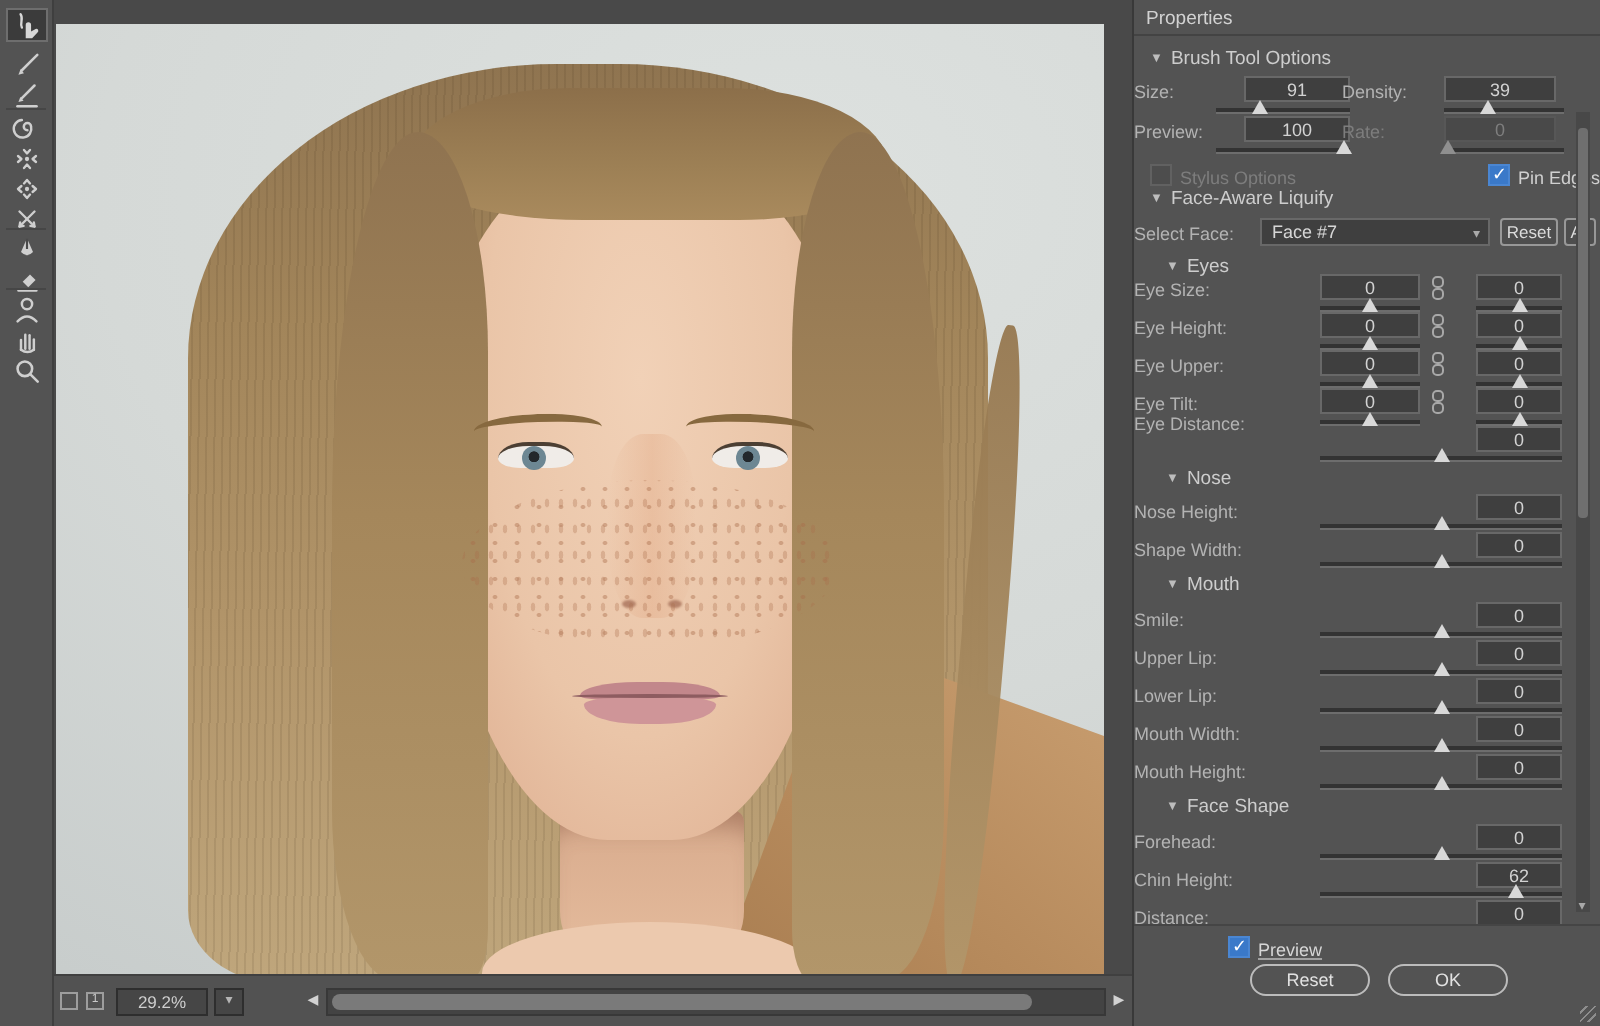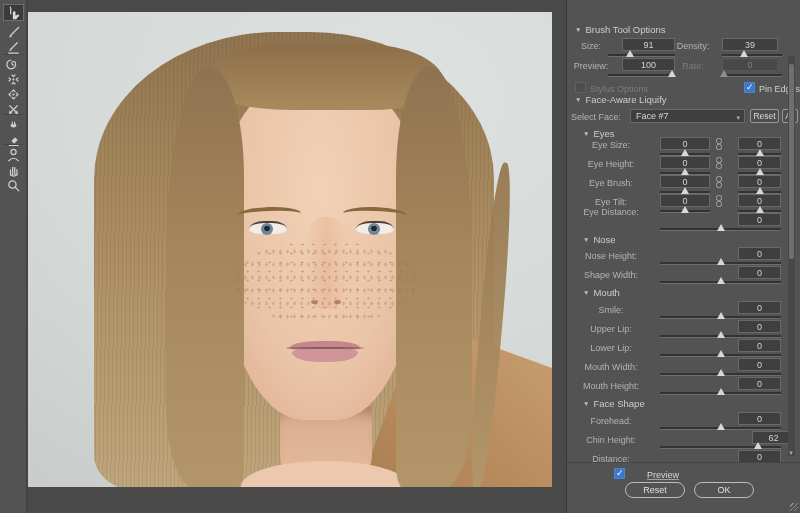--- a/index.html
+++ b/index.html
@@ -80,21 +80,21 @@
   #htrack{position:absolute;left:136px;top:6px;width:390px;height:14px;background:#434343;border:1px solid #383838;box-sizing:border-box;}
   #hthumb{position:absolute;left:2px;top:2px;width:350px;height:8px;background:#7a7a7a;border-radius:4px;}
   
   #pdivider{position:absolute;left:566px;top:0;width:1px;height:513px;background:#393939;}
   #panel{position:absolute;left:567px;top:0;width:233px;height:513px;background:#535353;}
   #phead{position:absolute;left:0;top:0;width:233px;height:18px;border-bottom:1px solid #434343;box-sizing:border-box;}
   #phead span{position:absolute;left:6px;top:4px;font-size:9.5px;color:#d2d2d2;}
   #pcontent{position:absolute;left:0;top:0;width:233px;height:462px;overflow:hidden;}
   .sech{position:absolute;font-size:9.5px;color:#cdcdcd;white-space:nowrap;}
   .tri{display:inline-block;font-size:6.5px;color:#bdbdbd;margin-right:4px;vertical-align:1px;}
-  .lbl{position:absolute;font-size:9px;color:#b3b3b3;text-align:center;white-space:nowrap;}
+  .lbl{position:absolute;font-size:9px;color:#b3b3b3;text-align:left;white-space:nowrap;}
   .lbl.dim{color:#7d7d7d;}
   .num{position:absolute;height:13px;background:#3f3f3f;border:1px solid #686868;color:#d2d2d2;
        font-size:9px;text-align:center;padding:0;box-sizing:border-box;font-family:inherit;}
   .num:disabled{color:#7e7e7e;border-color:#575757;background:#494949;}
   .track{position:absolute;height:2px;background:#333;border-bottom:1px solid #6d6d6d;}
   .thumb{position:absolute;top:-4px;width:0;height:0;transform:translateX(-50%);
        border-left:4px solid transparent;border-right:4px solid transparent;border-bottom:7px solid #d8d8d8;}
   .track.dis .thumb{border-bottom-color:#8f8f8f;}
   .cb{position:absolute;width:11px;height:11px;border:1px solid #8f8f8f;background:#474747;box-sizing:border-box;}
   .cb.on{background:#3a79c9;border-color:#4a86d2;}
@@ -230,25 +230,39 @@
         </div>
       <div class="nose"></div>
       <div class="nostril l"></div>
       <div class="nostril r"></div>
       <div class="freckles"></div>
       <div class="lip-top"></div>
       <div class="lip-bottom"></div>
       <div class="mouth-line"></div>
     </div>
 
+    <div id="statusbar">
+      <div class="sq" style="left:3px"></div>
+      <div class="sq" style="left:16px">1</div>
+      <div id="zoomfield">29.2%</div>
+      <div id="zoomchev">▾</div>
+      <div class="sarr" style="left:123px">◀</div>
+      <div id="htrack">
+          <div id="hthumb"></div>
+        </div>
+      <div class="sarr" style="left:526px">▶</div>
+    </div>
   </div>
 
   <div id="pdivider"></div>
 
   <div id="panel">
+    <div id="phead">
+      <span>Properties</span>
+    </div>
 
     <div id="pcontent">
 
       <div class="sech" style="left:8px;top:24px"><span class="tri">▼</span><span>Brush Tool Options</span></div>
 
       <div class="lbl" style="left:0;width:48px;top:41px">Size:</div>
       <input class="num" style="left: 55px; width: 53px; top: 38px;" readonly="" value="91">
       <div class="track" style="left:41px;width:67px;top:54px">
           <div class="thumb" style="left:33%"></div>
         </div>
@@ -306,21 +320,21 @@
           <rect x="1.5" y="6.5" width="5" height="5" rx="2" fill="none" stroke="#a8a8a8"></rect>
         </svg>
       <input class="num" style="left: 171px; width: 43px; top: 156px;" readonly="" value="0">
       <div class="track" style="left:93px;width:50px;top:172px">
           <div class="thumb" style="left:50%"></div>
         </div>
       <div class="track" style="left:171px;width:43px;top:172px">
           <div class="thumb" style="left:50%"></div>
         </div>
 
-      <div class="lbl" style="left:0;width:88px;top:178px">Eye Brush:</div>
+      <div class="lbl" style="left:0;width:88px;top:178px">Eye Upper:</div>
       <input class="num" style="left: 93px; width: 50px; top: 175px;" readonly="" value="0">
       <svg class="linkico" style="left:148px;top:176px" width="8" height="12" viewBox="0 0 8 12">
           <rect x="1.5" y="0.5" width="5" height="5" rx="2" fill="none" stroke="#a8a8a8"></rect>
           <rect x="1.5" y="6.5" width="5" height="5" rx="2" fill="none" stroke="#a8a8a8"></rect>
         </svg>
       <input class="num" style="left: 171px; width: 43px; top: 175px;" readonly="" value="0">
       <div class="track" style="left:93px;width:50px;top:191px">
           <div class="thumb" style="left:50%"></div>
         </div>
       <div class="track" style="left:171px;width:43px;top:191px">
@@ -395,36 +409,36 @@
 
       <div class="sech" style="left:16px;top:398px"><span class="tri">▼</span><span>Face Shape</span></div>
 
       <div class="lbl" style="left:0;width:88px;top:416px">Forehead:</div>
       <input class="num" style="left: 171px; width: 43px; top: 412px;" readonly="" value="0">
       <div class="track" style="left:93px;width:121px;top:427px">
           <div class="thumb" style="left:50%"></div>
         </div>
 
       <div class="lbl" style="left:0;width:88px;top:435px">Chin Height:</div>
-      <input class="num" style="left: 185px; width: 43px; top: 431px;" readonly="" value="62">
+      <input class="num" style="left: 171px; width: 43px; top: 431px;" readonly="" value="62">
       <div class="track" style="left:93px;width:121px;top:446px">
           <div class="thumb" style="left:81%"></div>
         </div>
 
       <div class="lbl" style="left:0;width:88px;top:454px">Distance:</div>
       <input class="num" style="left: 171px; width: 43px; top: 450px;" readonly="" value="0">
 
       <div class="pscrollarr" style="top:57px">▴</div>
       <div id="pscroll">
           <div id="pscrollthumb"></div>
         </div>
       <div class="pscrollarr" style="top:449px">▾</div>
     </div>
 
     <div id="pfootdiv"></div>
     <div class="cb on" style="left:47px;top:468px"></div>
-    <div class="lbl" style="left:62px;width:50px;top:470px;text-align:right;color:#d6d6d6;text-decoration:underline;text-decoration-color:rgba(214,214,214,.6)">Preview</div>
+    <div class="lbl" style="left:62px;width:50px;top:470px;text-align:left;color:#d6d6d6;text-decoration:underline;text-decoration-color:rgba(214,214,214,.6)">Preview</div>
     <div class="pill" style="left:58px;top:482px;width:60px">Reset</div>
     <div class="pill" style="left:127px;top:482px;width:60px">OK</div>
     <div id="grip"></div>
   </div>
 
 </div>
 
 </body></html>

